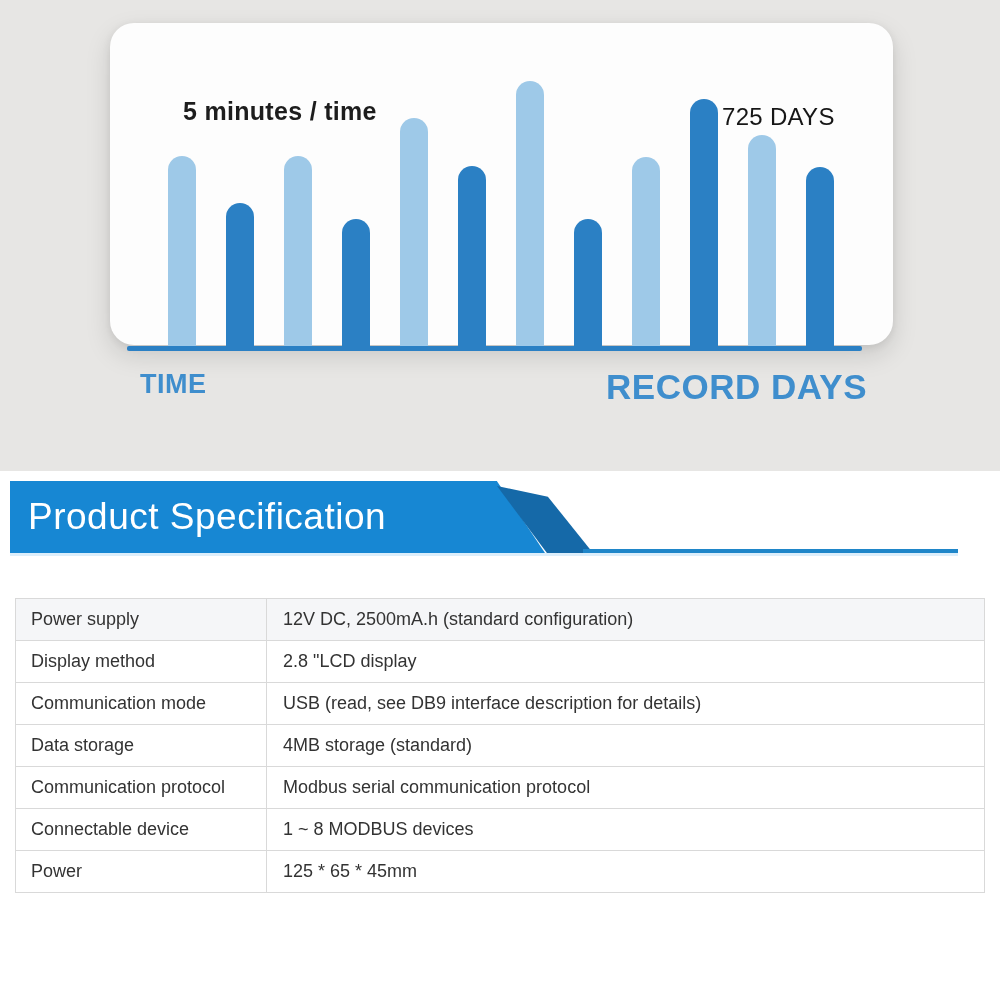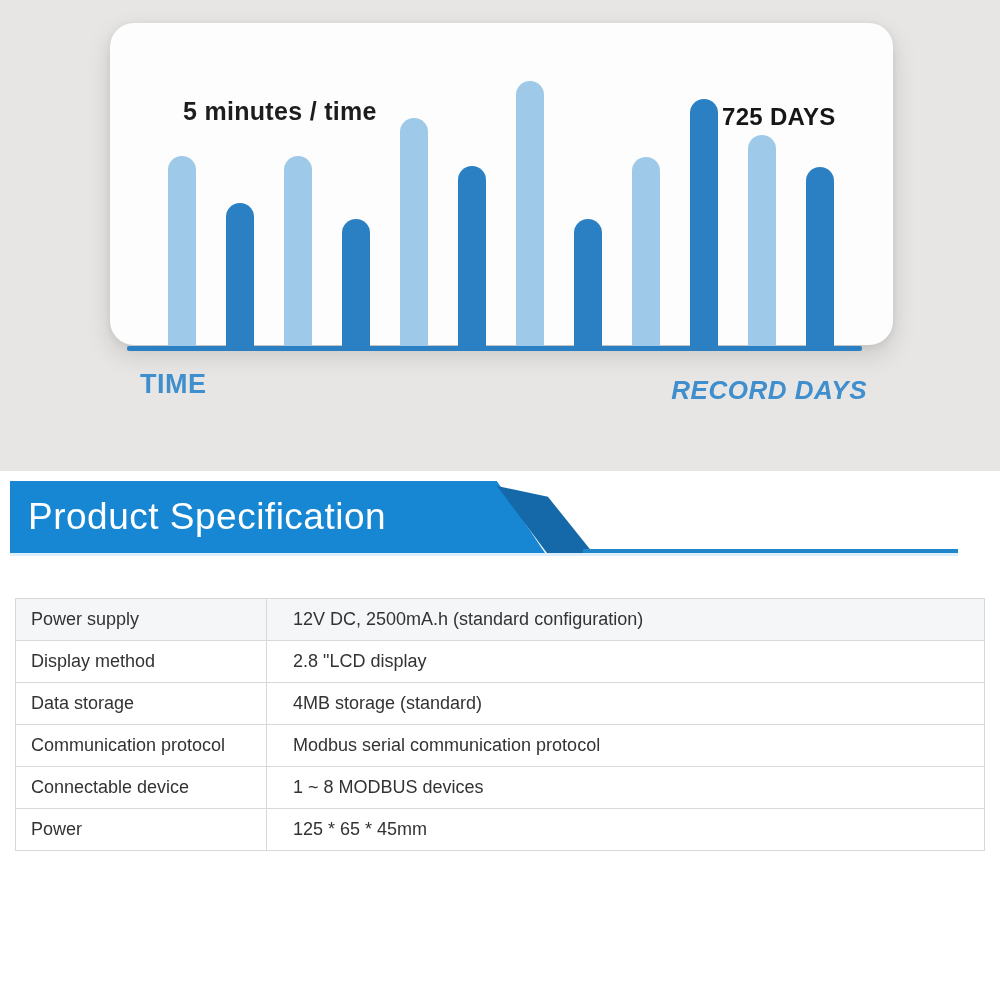--- a/index.html
+++ b/index.html
@@ -25,27 +25,27 @@
   .bar.dark{background:var(--bar-dark,#2b80c4);}
   .chart-baseline{
     position:absolute;left:17px;top:323px;width:735px;height:5px;
     background:var(--bar-dark,#2b80c4);border-radius:2px;
   }
   .caption-left{
     position:absolute;left:73px;top:74px;font-size:25px;font-weight:600;
     color:#1d1d1d;letter-spacing:.3px;
   }
   .caption-right{
-    position:absolute;left:612px;top:80px;font-size:24px;font-weight:700;
+    position:absolute;left:612px;top:80px;font-size:24px;font-weight:400;
     color:#161616;letter-spacing:.3px;
   }
   .axis-label{position:absolute;top:346px;font-weight:600;}
   .axis-time{left:30px;font-size:27px;color:var(--label-blue,#3f8ecd);letter-spacing:.5px;}
   .axis-article{left:412px;transform:translateX(-50%);top:348px;font-size:26px;color:#1c1c1c;}
-  .axis-record{right:26px;top:352px;font-size:26px;color:var(--label-blue,#3f8ecd);letter-spacing:.5px;font-style:italic;}
+  .axis-record{right:26px;top:344px;font-size:35px;color:var(--label-blue,#3f8ecd);letter-spacing:.5px;}
   
   .banner-main{
     position:absolute;left:10px;top:481px;width:535px;height:72px;
     background:var(--banner-blue,#1787d3);
     -webkit-clip-path:polygon(0 0,91% 0,100% 100%,0 100%);
     clip-path:polygon(0 0,91% 0,100% 100%,0 100%);
   }
   .banner-fold{
     position:absolute;left:497px;top:486px;width:96px;height:67px;
     background:var(--banner-fold,#1569a8);
@@ -62,21 +62,21 @@
   .spec-table{
     position:absolute;left:15px;top:578px;width:970px;
     border-collapse:collapse;table-layout:fixed;
     font-size:18px;color:#333;margin-top:20px;
   }
   .spec-table td{
     border:1px solid #d9d9d9;height:41px;padding:0;
     vertical-align:middle;overflow:hidden;white-space:nowrap;
   }
   .spec-table td.label{width:235px;padding-left:15px;}
-  .spec-table td.value{padding-left:26px;}
+  .spec-table td.value{padding-left:16px;}
   .spec-table tr:first-child td{background:#f5f6f8;}
 </style>
 </head>
 <body>
 
 <div class="screen" style="--bar-light: #9ec9e8; --bar-dark: #2b80c4; --label-blue: #3f8ecd; --banner-blue: #1787d3; --banner-fold: #1569a8;">
 
   <div class="bg-top"></div>
 
   <div class="card">
@@ -111,20 +111,24 @@
     <tbody>
       <tr>
         <td class="label">Power supply</td>
         <td class="value">12V DC, 2500mA.h (standard configuration)</td>
       </tr>
       <tr>
         <td class="label">Display method</td>
         <td class="value">2.8 "LCD display</td>
       </tr>
       <tr>
+        <td class="label">Communication mode</td>
+        <td class="value">USB (read, see DB9 interface description for details)</td>
+      </tr>
+      <tr>
         <td class="label">Data storage</td>
         <td class="value">4MB storage (standard)</td>
       </tr>
       <tr>
         <td class="label">Communication protocol</td>
         <td class="value">Modbus serial communication protocol</td>
       </tr>
       <tr>
         <td class="label">Connectable device</td>
         <td class="value">1 ~ 8 MODBUS devices</td>

